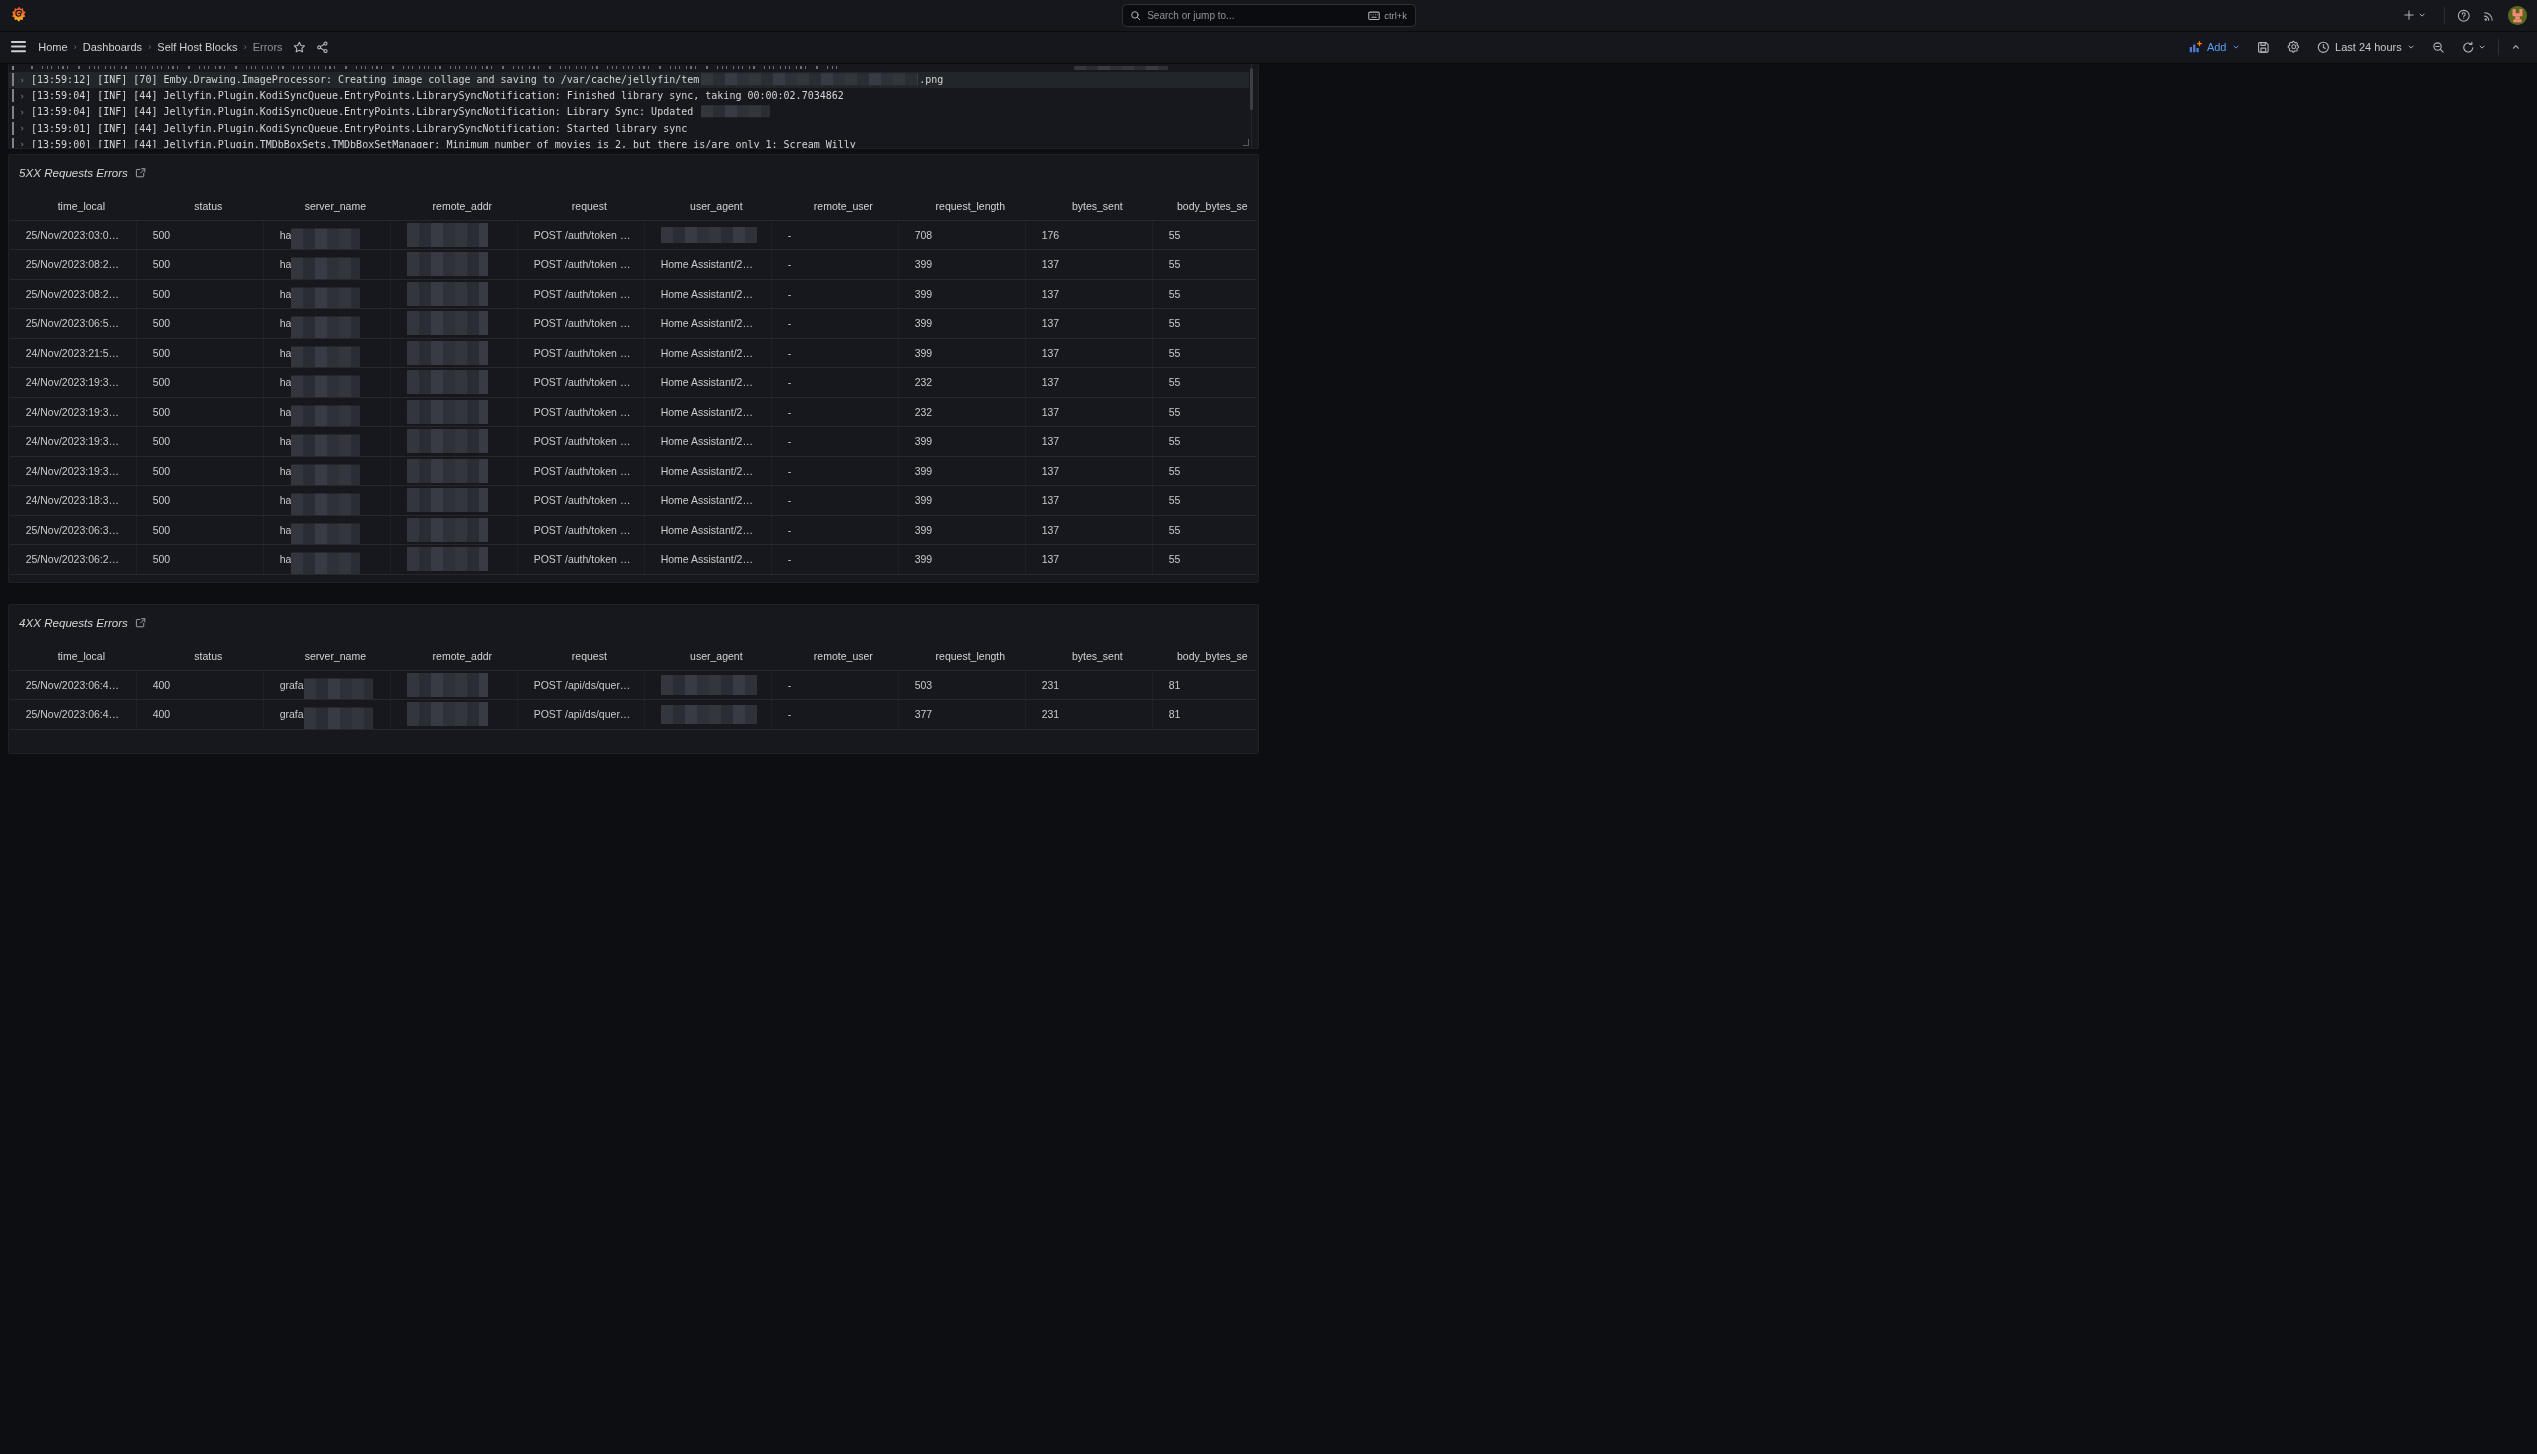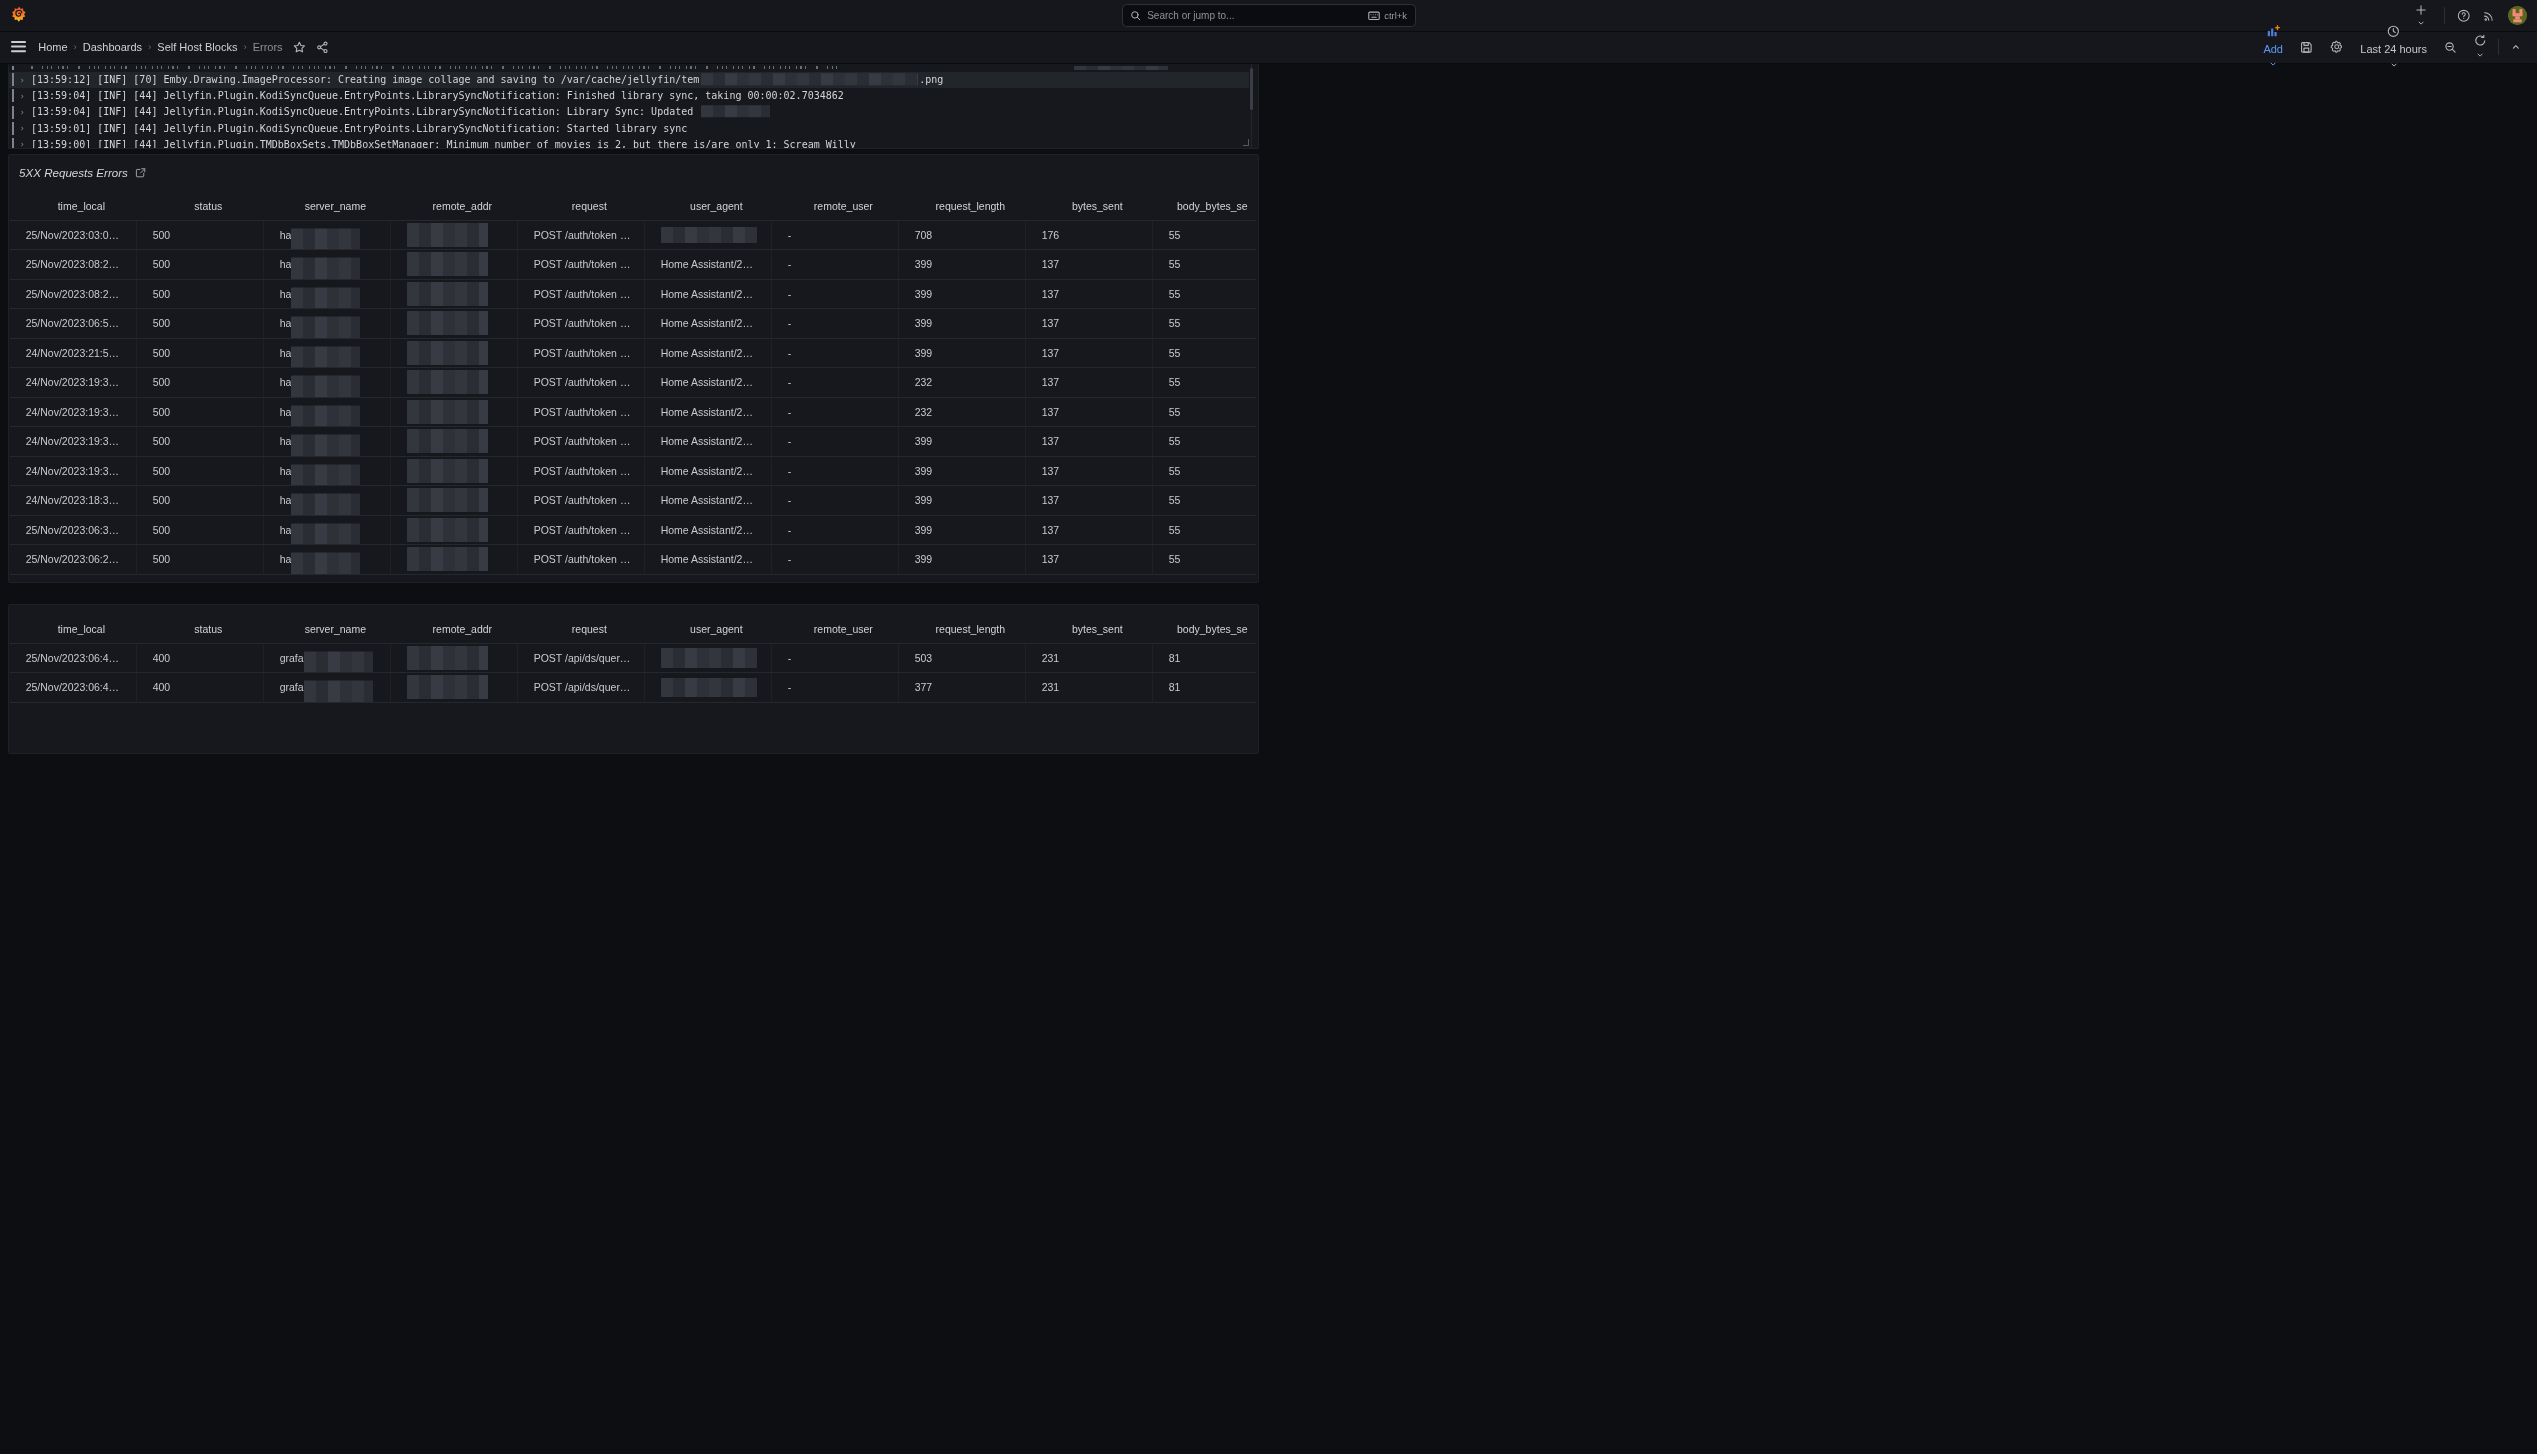--- a/index.html
+++ b/index.html
@@ -23,21 +23,21 @@
 
   
   .toolbar { position:absolute; left:0; top:31.5px; width:100%; height:32px; background:#16171c;
     border-bottom:0.7px solid #0a0b0d; display:flex; align-items:center; padding:0 11.2px; z-index:30; }
   .crumbs { display:flex; align-items:flex-start; margin-left:12px; font-size:11px; }
   .crumb { color:#d0d1d4; cursor:pointer; white-space:nowrap; }
   .crumb.current { color:#8d9096; cursor:default; }
   .csep { color:#6a6d74; padding:0 6px; font-size:9.7px; }
   .tb-icon { margin-left:10.5px; cursor:pointer; }
   .tb-right { margin-left:auto; display:flex; align-items:center; gap:6.7px; }
-  .tb-btn { display:flex; align-items:center; gap:5.2px; padding:3.7px 5.2px; cursor:pointer; border-radius:1.5px;flex-direction:column; }
+  .tb-btn { display:flex; align-items:center; gap:5.2px; padding:3.7px 5.2px; cursor:pointer; border-radius:1.5px; }
   .addlbl { color:#5b9bf5; font-size:11px; }
   .tr-label { color:#c7c8cb; font-size:11px; white-space:nowrap; }
   .caret { margin-top:0.7px; }
 
   
   .panel { position:absolute; background:#16181d; border:0.7px solid #1f2127; border-radius:1.5px; }
   .ptitle { display:flex; align-items:center; gap:7.5px; padding:7.5px 0 0 10.5px; height:27px;
     color:#d6d7d9; font-size:11.6px; font-weight:500;font-style:italic; }
   .ptitle .t { cursor:pointer; }
 
@@ -722,20 +722,30 @@
           </div>
           <div class="td">
             <span>55</span>
           </div>
         </div>
       </div>
   </div>
 </section>
 
 <section class="panel p4xx">
+  <div class="ptitle">
+    <span class="t">4XX Requests Errors</span>
+    <span style="cursor:pointer;">
+      <svg class="ico" width="11.2" height="11.2" viewBox="0 0 16 16" style="stroke:#9fa1a6;">
+          <path d="M12.5 9v4a1 1 0 0 1-1 1H3a1 1 0 0 1-1-1V4.5a1 1 0 0 1 1-1h4"></path>
+          <path d="M9.5 2.5H14V7"></path>
+          <line x1="13.8" y1="2.7" x2="8" y2="8.5"></line>
+        </svg>
+    </span>
+  </div>
   <div class="grid">
     <div class="thead">
         <div class="th">time_local</div>
         <div class="th">status</div>
         <div class="th">server_name</div>
         <div class="th">remote_addr</div>
         <div class="th">request</div>
         <div class="th">user_agent</div>
         <div class="th">remote_user</div>
         <div class="th">request_length</div>

